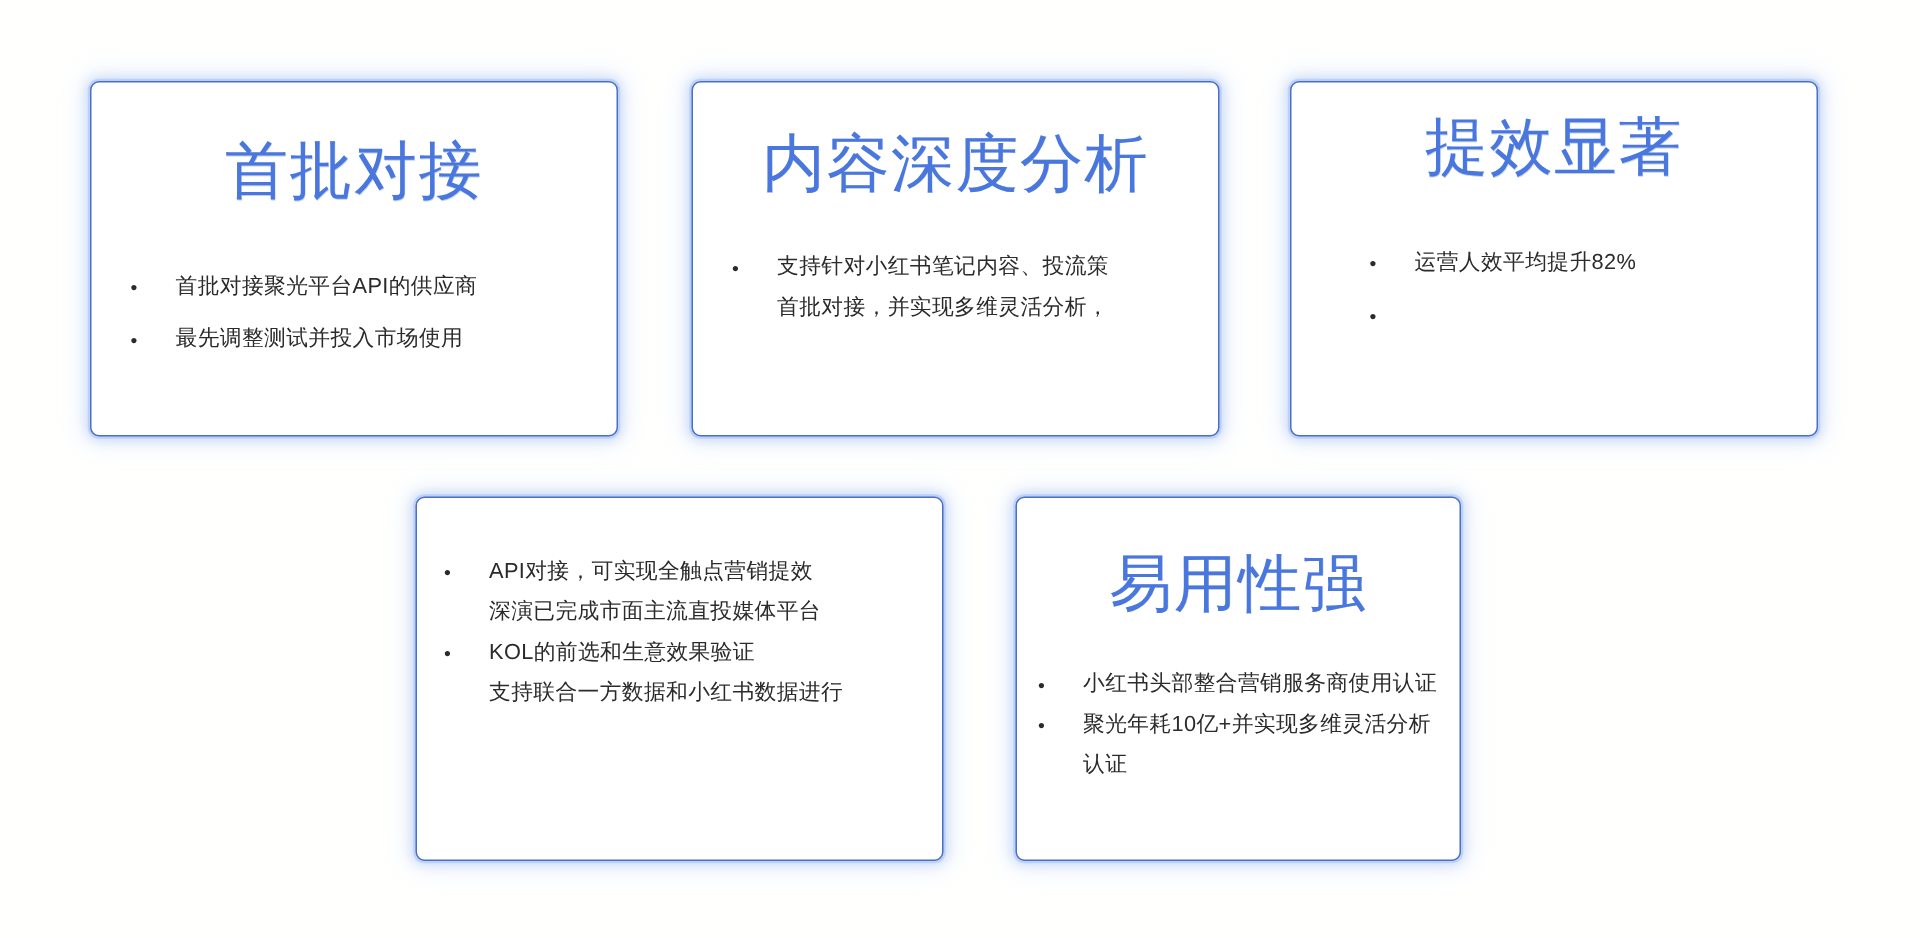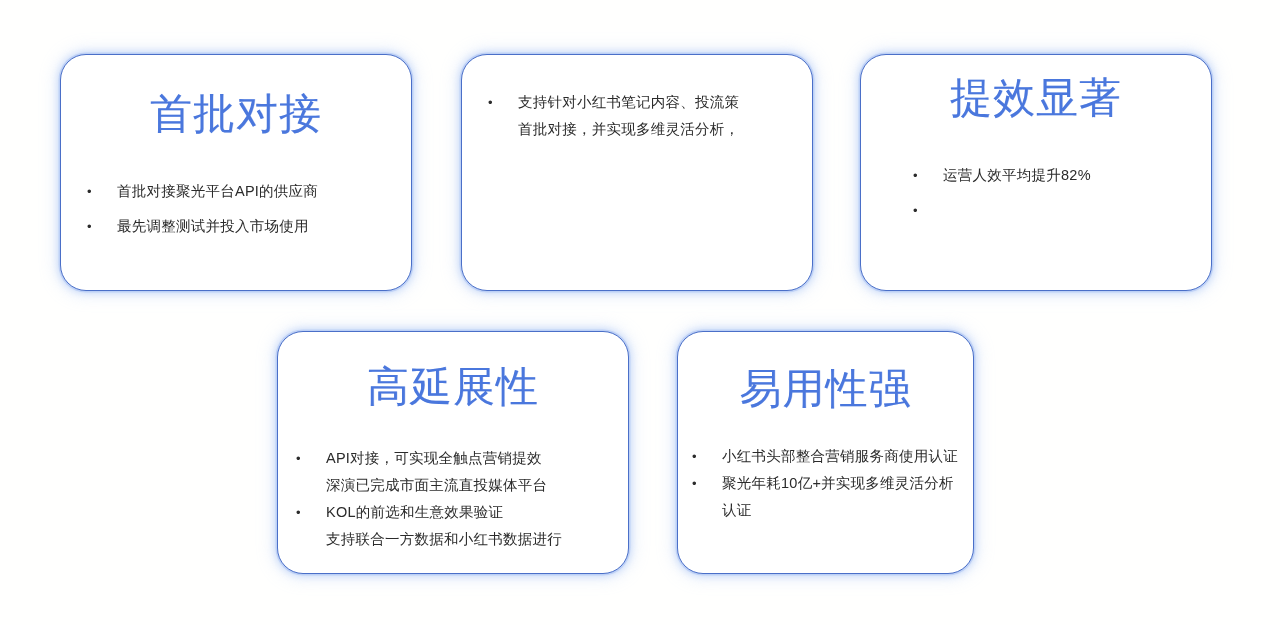--- a/index.html
+++ b/index.html
@@ -18,21 +18,21 @@
   .slide {
     position: absolute;
     inset: 0;
   }
 
   .card {
     position: absolute;
     box-sizing: border-box;
     background: #ffffff;
     border: 1.6px solid #4a6fc8;
-    border-radius: 26px;
+    border-radius: 6px;
     box-shadow:
       0 0 0 1.5px rgba(150, 180, 240, 0.38),
       0 0 7px 2px rgba(150, 185, 245, 0.45),
       0 0 16px 5px rgba(175, 200, 248, 0.28);
     display: flex;
     flex-direction: column;
     align-items: center;
   }
 
   .card-title {
@@ -120,20 +120,21 @@
       <li class="bullet-item">
         <span class="bullet-marker">•</span>
         <span class="bullet-text">
           <span class="bullet-line">最先调整测试并投入市场使用</span>
         </span>
       </li>
     </ul>
   </div>
 
   <div class="card" id="card-1">
+    <div class="card-title">内容深度分析</div>
     <ul class="bullets">
       <li class="bullet-item">
         <span class="bullet-marker">•</span>
         <span class="bullet-text">
           <span class="bullet-line">支持针对小红书笔记内容、投流策</span>
           <span class="bullet-line">首批对接，并实现多维灵活分析，</span>
         </span>
       </li>
     </ul>
   </div>
@@ -147,21 +148,20 @@
           <span class="bullet-line">运营人效平均提升82%</span>
         </span>
       </li>
       <li class="bullet-item">
         <span class="bullet-marker">•</span>
       </li>
     </ul>
   </div>
 
   <div class="card" id="card-3">
-    <div class="card-title">高延展性</div>
     <ul class="bullets">
       <li class="bullet-item">
         <span class="bullet-marker">•</span>
         <span class="bullet-text">
           <span class="bullet-line">API对接，可实现全触点营销提效</span>
           <span class="bullet-line">深演已完成市面主流直投媒体平台</span>
         </span>
       </li>
       <li class="bullet-item">
         <span class="bullet-marker">•</span>

